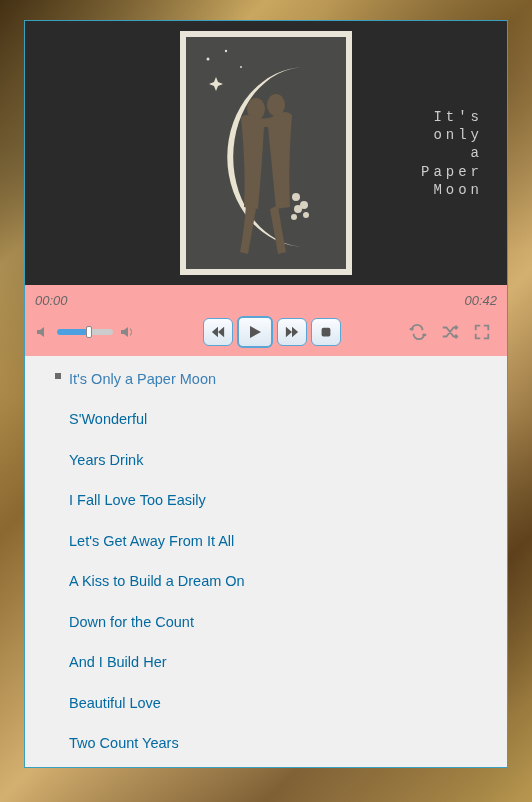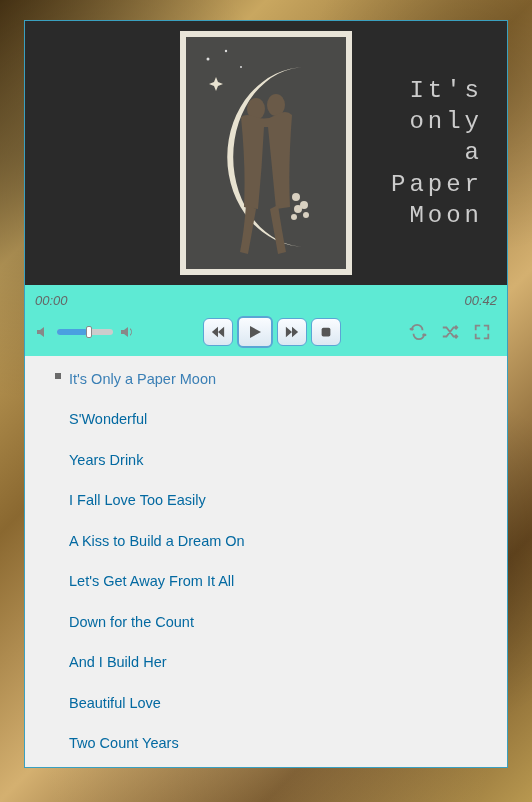--- a/index.html
+++ b/index.html
@@ -46,28 +46,28 @@
     overflow: hidden;
   }
   .album-art svg { position: absolute; inset: 0; }
   .art-caption {
     position: absolute;
     right: 24px;
     top: 50%;
     transform: translateY(-50%);
     color: #ccc;
     font-family: "Courier New", monospace;
-    font-size: 24px;
+    font-size: 14px;
     letter-spacing: 4px;
     text-align: right;
     white-space: pre;
     line-height: 1.3;
   }
   .controls-bar {
-    background: #5eead4;
+    background: #fca5a5;
     padding: 6px 10px 8px;
   }
   .time-row {
     display: flex;
     justify-content: space-between;
     font-style: italic;
     color: #666;
     font-size: 13px;
     padding: 2px 0 8px;
   }
@@ -236,22 +236,22 @@
           </svg>
       </div>
     </div>
   </div>
 
   <div class="playlist">
     <div class="track current"><span>It's Only a Paper Moon</span></div>
     <div class="track"><span>S'Wonderful</span></div>
     <div class="track"><span>Years Drink</span></div>
     <div class="track"><span>I Fall Love Too Easily</span></div>
+    <div class="track"><span>Let's Get Away From It All</span></div>
     <div class="track"><span>A Kiss to Build a Dream On</span></div>
-    <div class="track"><span>Let's Get Away From It All</span></div>
     <div class="track"><span>Down for the Count</span></div>
     <div class="track"><span>And I Build Her</span></div>
     <div class="track"><span>Beautiful Love</span></div>
     <div class="track"><span>Two Count Years</span></div>
 
   </div>
 
 </div>
 
 </body></html>

